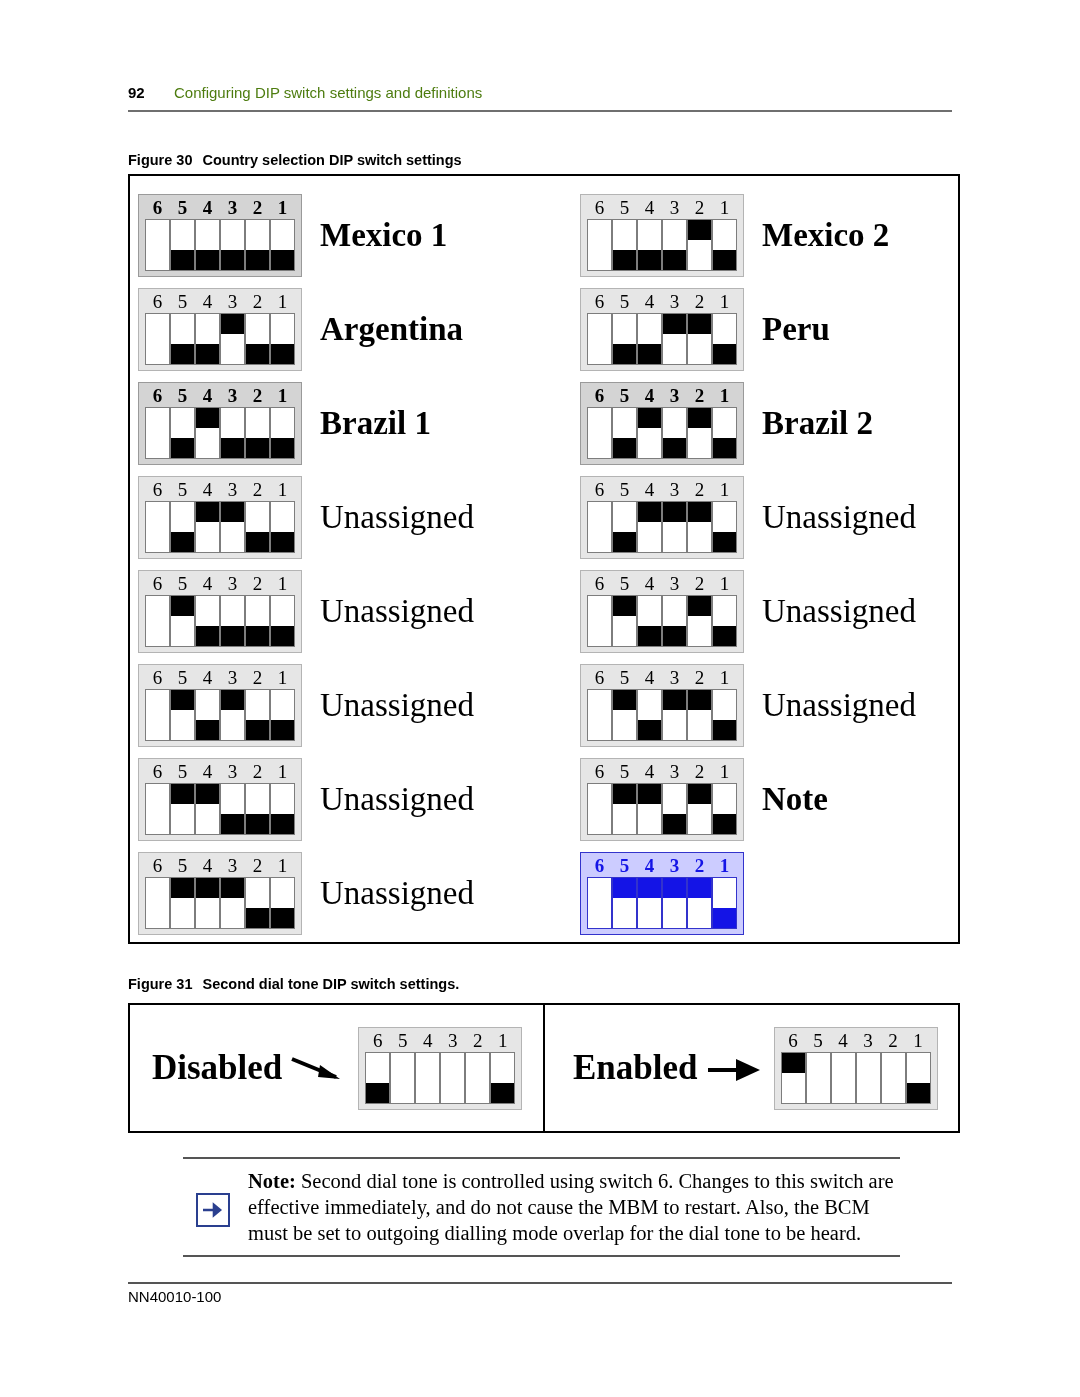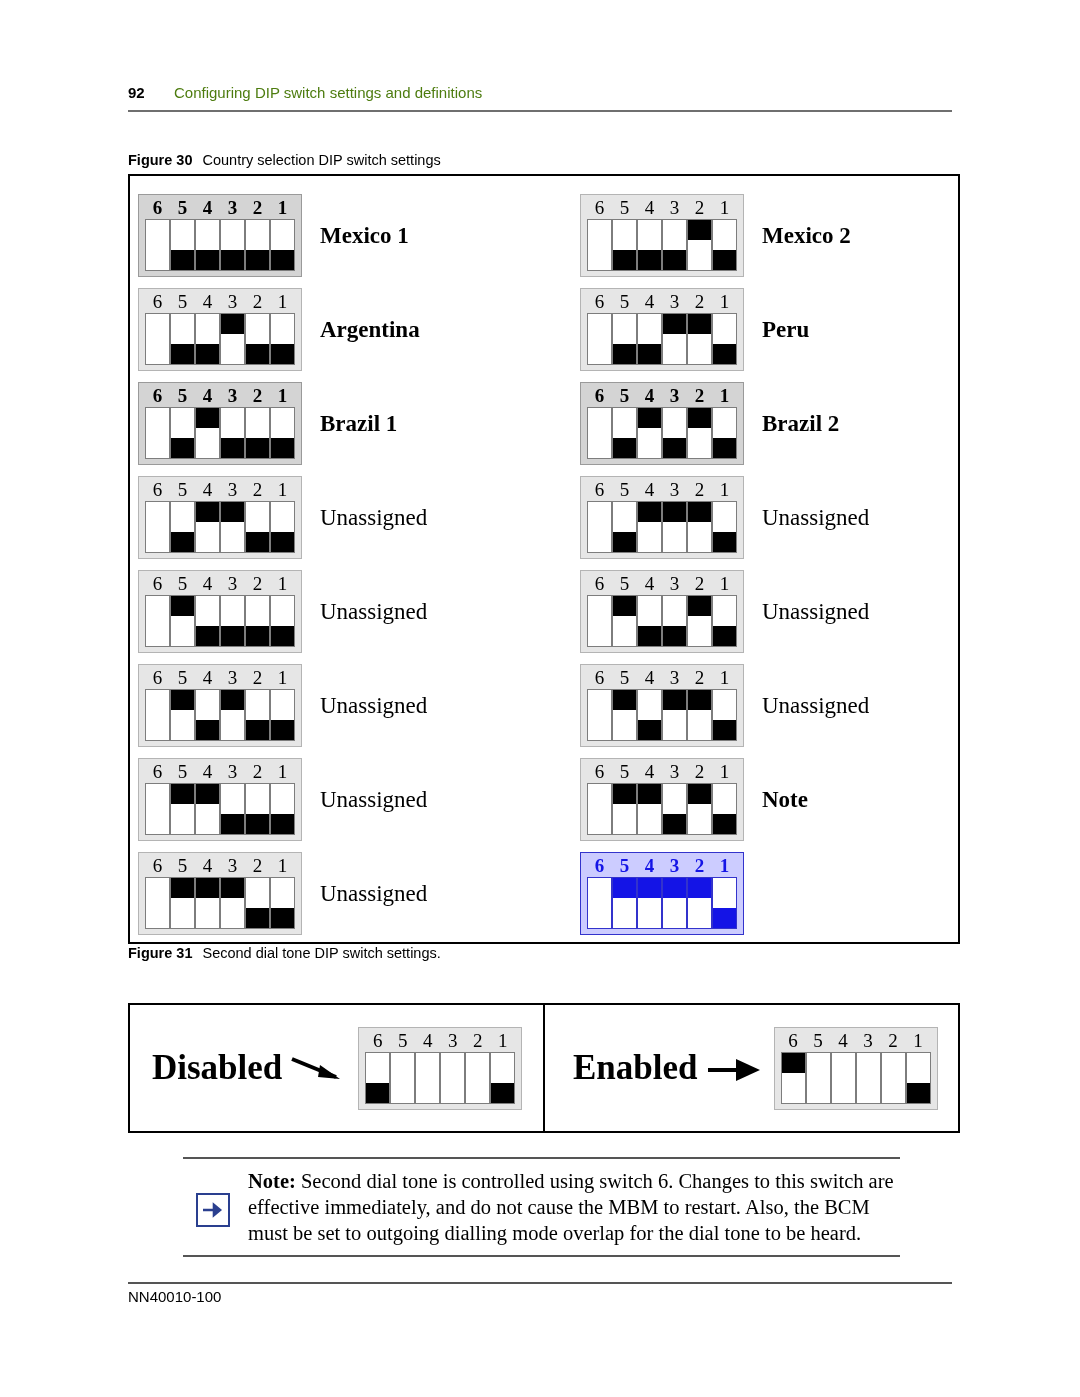--- a/index.html
+++ b/index.html
@@ -42,21 +42,21 @@
 
   
   .fig-caption {
     position: absolute;
     font-family: "Liberation Sans", sans-serif;
     font-size: 14.5px;
     color: #000;
     white-space: nowrap;
   }
   .fig-caption .fig-label { font-weight: bold; }
-  .fig-caption .fig-text { font-weight: normal; margin-left: 10px; }
+  .fig-caption .fig-text { font-weight: bold; margin-left: 10px; }
 
   
   .fig30-frame {
     position: absolute;
     left: 128px; top: 174px;
     width: 832px; height: 770px;
     border: 2px solid #000;
     background: #fff;
   }
   .fig30-grid {
@@ -118,21 +118,21 @@
     background: #000000;
   }
   .dip-block.custom .sw .knob { background: #1414e6; }
   .sw.up .knob    { top: 0; }
   .sw.down .knob  { bottom: 0; }
 
   
   .row-label {
     margin-left: 18px;
     font-family: "Liberation Serif", serif;
-    font-size: 23px;
+    font-size: 33px;
     color: #000;
     white-space: nowrap;
   }
   .row-label.bold { font-weight: bold; }
   .row-label.custom-label {
     color: #1414e6;
     font-weight: bold;
     font-size: 25px;
     line-height: 27px;
     white-space: normal;
@@ -715,21 +715,21 @@
             </div>
             <div class="sw down">
               <div class="knob"></div>
             </div>
           </div>
         </div>
       </div>
     </div>
 </div>
 
-<div class="fig-caption" style="left:128px; top:945px;">
+<div class="fig-caption" style="left:128px; top:976px;">
   <span class="fig-label">Figure 31</span><span class="fig-text">Second dial tone DIP switch settings.</span>
 </div>
 
 <div class="fig31-frame" id="fig31-frame">
     <div class="fig31-half first">
       <div class="fig31-label" style="margin-left: 22px;">Disabled</div>
       <div style="margin: 0px 6px 0px 8px;">
         <svg class="arrow-svg" width="62" height="30" viewBox="0 0 62 30">
           <path d="M2 6 L46 24" stroke="#000" stroke-width="4" fill="none"></path>
           <path d="M30 12 L50 26 L28 24 Z" fill="#000"></path>

